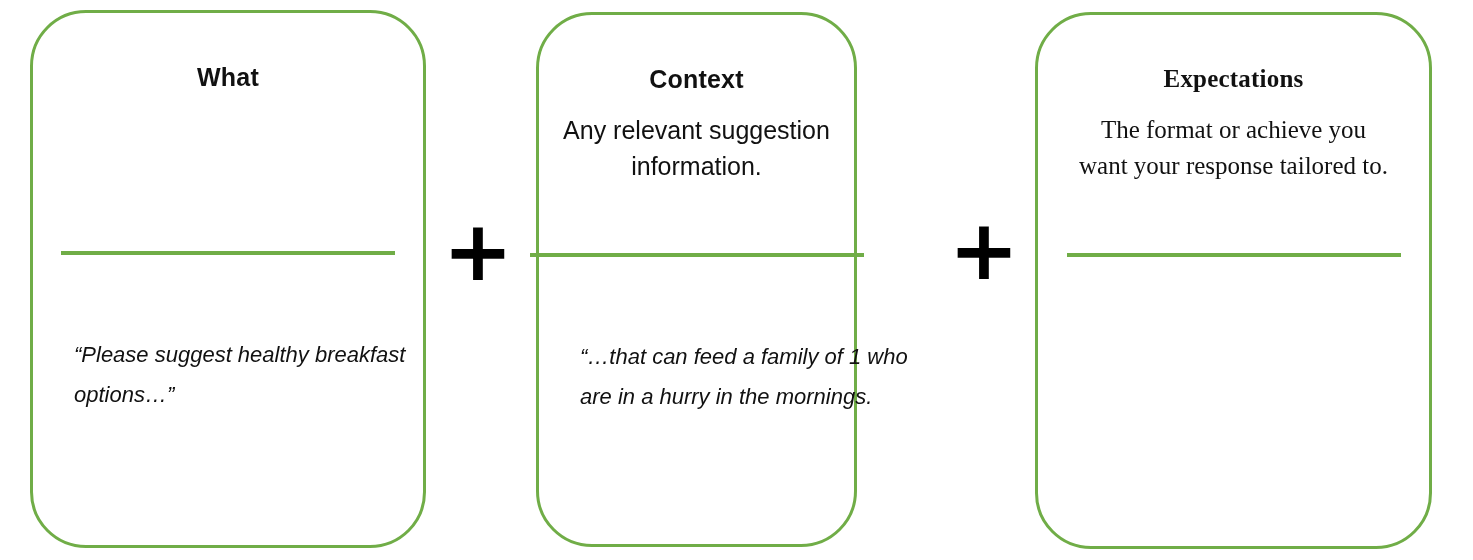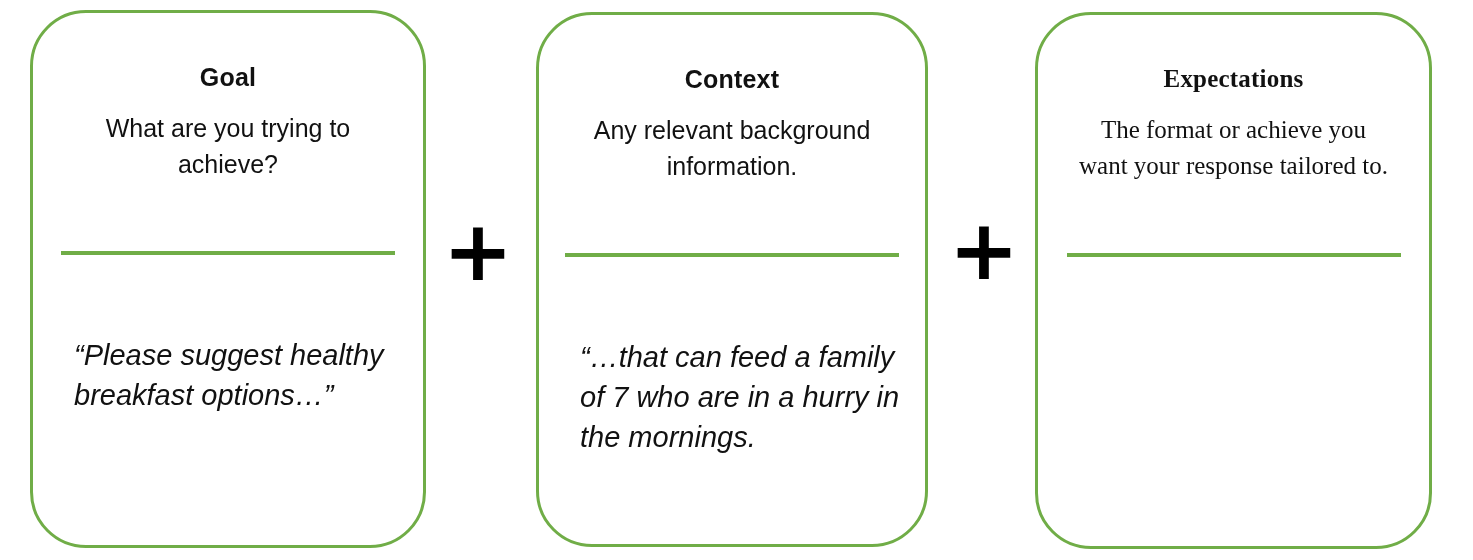--- a/index.html
+++ b/index.html
@@ -24,21 +24,21 @@
   }
   .card {
     position: absolute;
     top: 10px;
     height: 538px;
     background: #ffffff;
     border: 3px solid var(--accent);
     border-radius: 56px;
   }
   .card-1 { left: 30px;   width: 396px; }
-  .card-2 { left: 536px;  width: 392px; top: 12px; height: 535px; }
+  .card-2 { left: 536px;  width: 321px; top: 12px; height: 535px; }
   .card-3 { left: 1035px; width: 397px; top: 12px; height: 537px; font-family: Liberation Serif, serif; }
 
   .card-title {
     position: absolute;
     top: 50px;
     left: 0;
     width: 100%;
     text-align: center;
     font-size: 25px;
     font-weight: bold;
@@ -62,21 +62,21 @@
     width: 334px;
     height: 4px;
     background: var(--accent);
   }
   .card-quote {
     position: absolute;
     top: 322px;
     left: 41px;
     width: 334px;
     text-align: left;
-    font-size: 29px;
+    font-size: 22px;
     line-height: 40px;
     font-style: italic;
   }
   .plus {
     position: absolute;
     width: 80px;
     height: 90px;
     line-height: 90px;
     text-align: center;
     font-family: "DejaVu Sans", sans-serif;
@@ -86,33 +86,32 @@
   }
   .plus-1 { left: 438px; top: 206px; }
   .plus-2 { left: 944px; top: 205px; }
 </style>
 </head>
 <body style="background: rgb(255, 255, 255);">
 
 <div class="canvas">
 
   <div class="card card-1">
-    <div class="card-title">Goal</div>
-    <div class="card-desc">What are you trying to achieve?</div>
+    <div class="card-title">What</div>
     <div class="card-divider"></div>
     <div class="card-quote">“Please suggest healthy breakfast options…”</div>
   </div>
 
   <div class="plus plus-1">+</div>
 
   <div class="card card-2">
     <div class="card-title">Context</div>
-    <div class="card-desc">Any relevant background information.</div>
+    <div class="card-desc">Any relevant suggestion information.</div>
     <div class="card-divider"></div>
-    <div class="card-quote">“…that can feed a family of 7 who are in a hurry in the mornings.</div>
+    <div class="card-quote">“…that can feed a family of 1 who are in a hurry in the mornings.</div>
   </div>
 
   <div class="plus plus-2">+</div>
 
   <div class="card card-3">
     <div class="card-title">Expectations</div>
     <div class="card-desc">The format or achieve you want your response tailored to.</div>
     <div class="card-divider"></div>
   </div>
 

